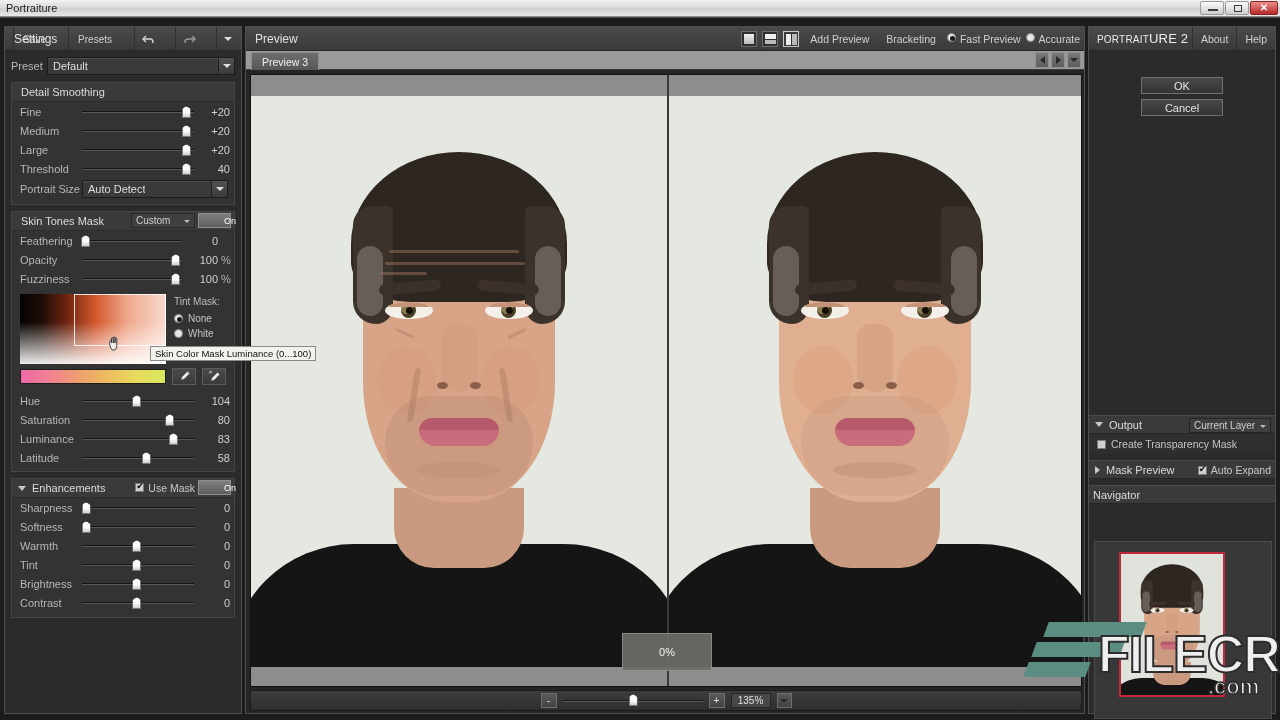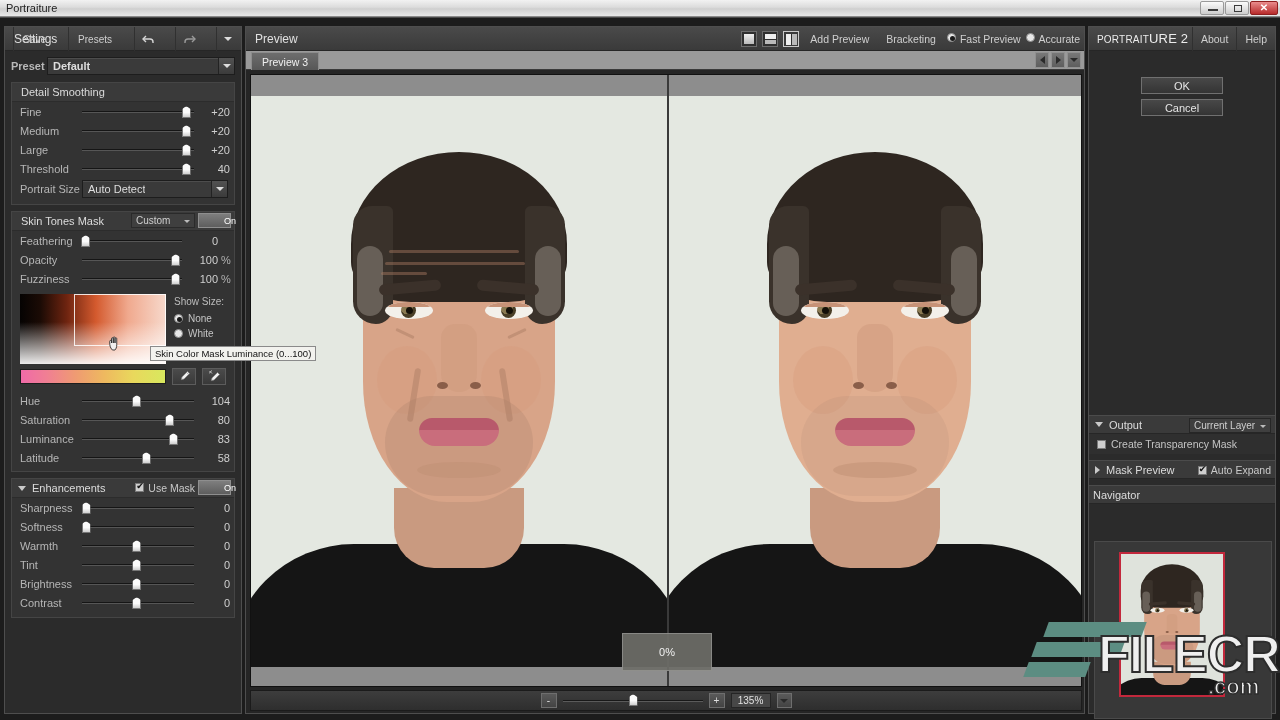--- a/index.html
+++ b/index.html
@@ -55,21 +55,21 @@
   .panel-hdr .ttl{ margin-left:9px; font-size:12px; color:#e0e0e0;}
   .hdr-actions{ position:absolute; right:2px; top:0; height:24px; display:flex; align-items:center; gap:13px;margin-left:16px;}
   .hdr-btn{
     height:24px; padding:0 9px; display:flex; align-items:center; justify-content:center;
     font-size:10px; color:#cfcfcf; border-left:1px solid #303030;
   }
   .hdr-btn.ico{ padding:0 7px; font-size:12px;}
   .hdr-btn svg{ display:block;}
 
   .preset-row{
-    height:21px; margin:4px 6px 0 6px; display:flex; align-items:center;font-weight:bold;
+    height:21px; margin:4px 6px 0 6px; display:flex; align-items:center;
   }
   .preset-lbl{ width:36px; font-size:11px; color:#b9b9b9;}
   .combo{
     flex:1; height:18px; background:#3a3a3a; border:1px solid #1d1d1d;
     display:flex; align-items:center; position:relative;
     box-shadow: inset 0 1px 0 #4d4d4d;
   }
   .combo .cval{ margin-left:5px; font-size:11px; color:#dedede; white-space:nowrap; overflow:hidden;}
   .combo .carr{
     position:absolute; right:0; top:0; width:16px; height:16px;
@@ -524,21 +524,21 @@
           </div>
 
         <div class="skinarea">
           <div class="colorsq">
             <div class="selbox"></div>
             <svg class="hand-cursor" viewBox="0 0 16 18">
               <path d="M5 17 C2 14 2 11 2 9 L2 7 a1 1 0 0 1 2 0 v2 V4 a1 1 0 0 1 2 0 v5 V3 a1 1 0 0 1 2 0 v6 V4 a1 1 0 0 1 2 0 v7 c0 3 -1 5 -2 6 z" fill="#f0f0f0" stroke="#2a2a2a" stroke-width="1"></path>
             </svg>
           </div>
           <div class="showmask">
-            <div class="sm-t">Show Size:</div>
+            <div class="sm-t">Tint Mask:</div>
             <div id="showmask-opts">
                 <div class="radio-row">
                   <span class="radio sel"></span>
                   <span>None</span>
                 </div>
                 <div class="radio-row">
                   <span class="radio"></span>
                   <span>White</span>
                 </div>
               </div>

